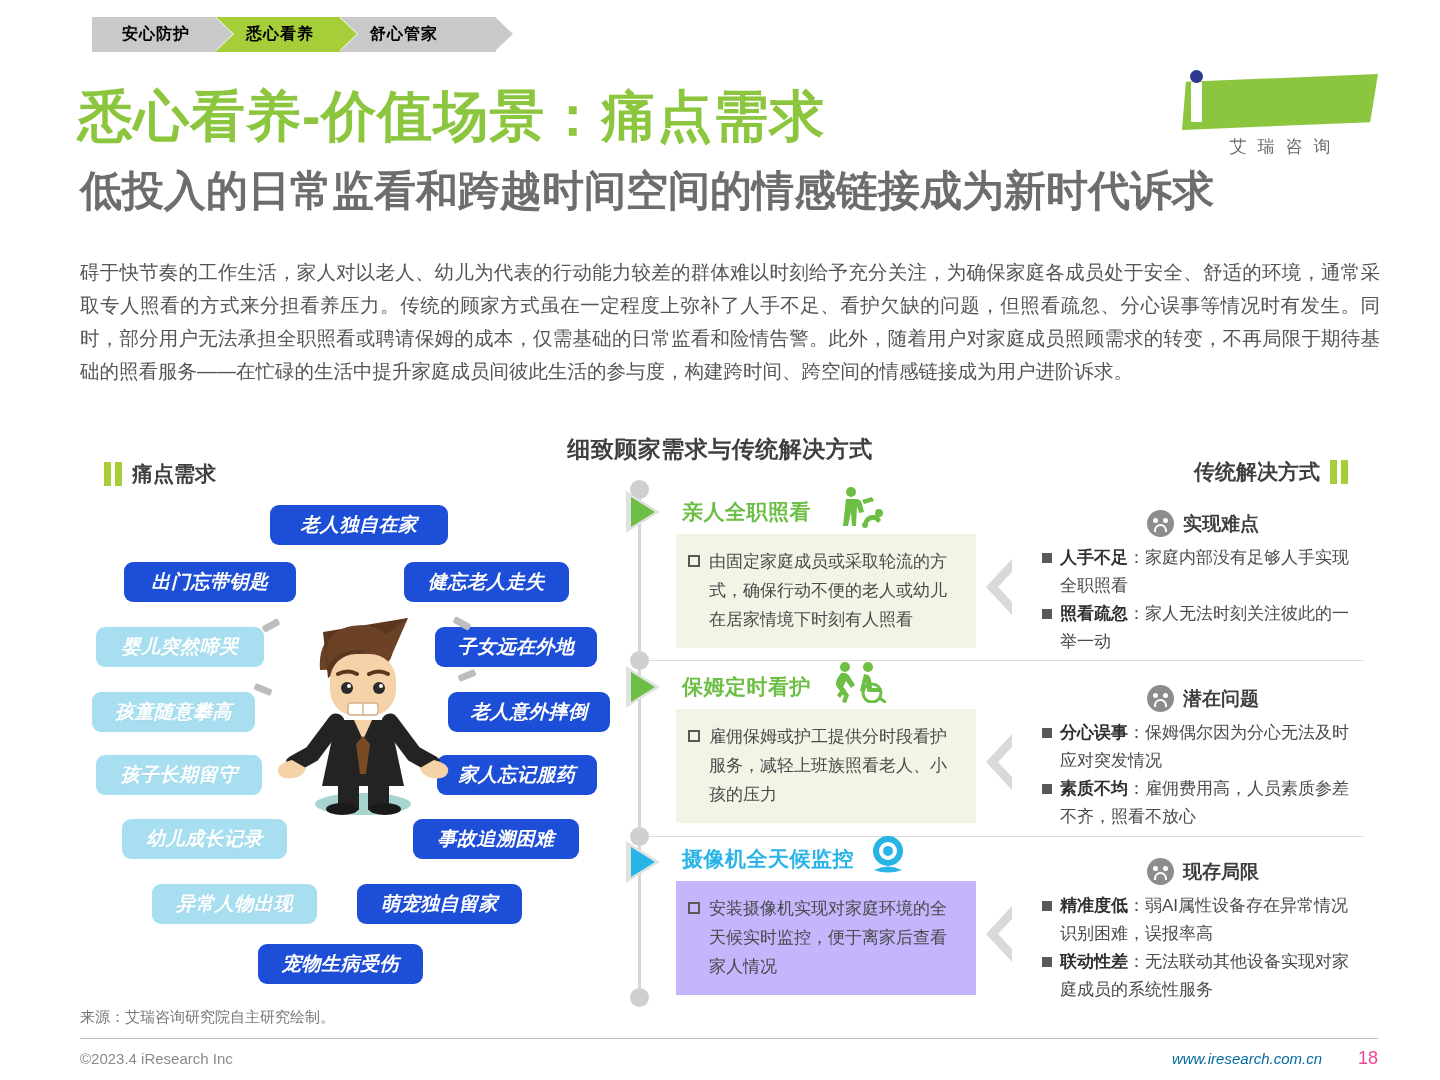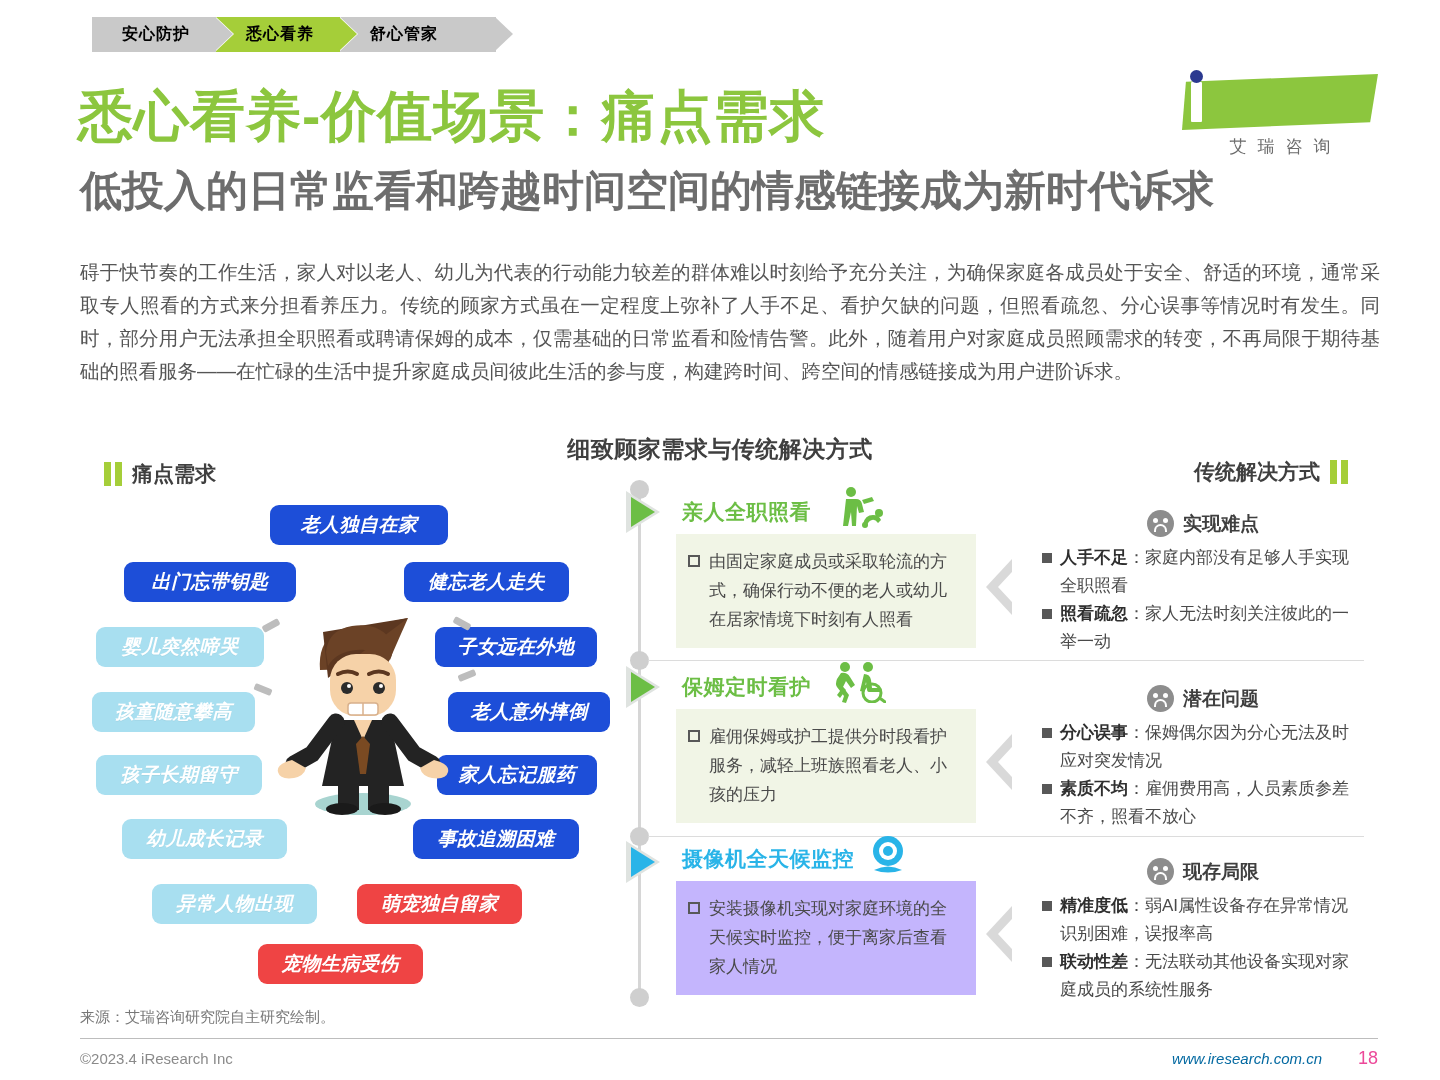--- a/index.html
+++ b/index.html
@@ -82,21 +82,21 @@
   .sec-title { font-size:21px; font-weight:bold; color:#3f3f3f; }
 
   .bubble {
     position:absolute; border-radius:9px; color:#ffffff; font-weight:bold;
     font-style:italic; font-size:19px; display:flex; align-items:center;
     justify-content:center; letter-spacing:.5px; white-space:nowrap;
     text-shadow:0 1px 0 rgba(0,0,0,.04);
   }
   .b-green { background:#1d4ed8; }
   .b-blue  { background:#a8dff0; }
-  .b-amber { background:#ef4444; }
+  .b-amber { background:#1d4ed8; }
 
   
   .mascot { position:absolute; left:268px; top:608px; width:190px; height:210px; }
   .dash { position:absolute; width:18px; height:7px; background:#bdbdbd; border-radius:2px; }
 
   
   .tl-line { position:absolute; left:638px; top:486px; width:3px; height:516px; background:#d6d6d6; }
   .tl-dot { position:absolute; left:630px; width:19px; height:19px; border-radius:50%; background:#cfcfcf; }
   .tl-sep { position:absolute; left:648px; height:1px; background:#dcdcdc; width:716px; }
   .tl-arrow { position:absolute; width:0; height:0; border-top:21px solid transparent; border-bottom:21px solid transparent; }

